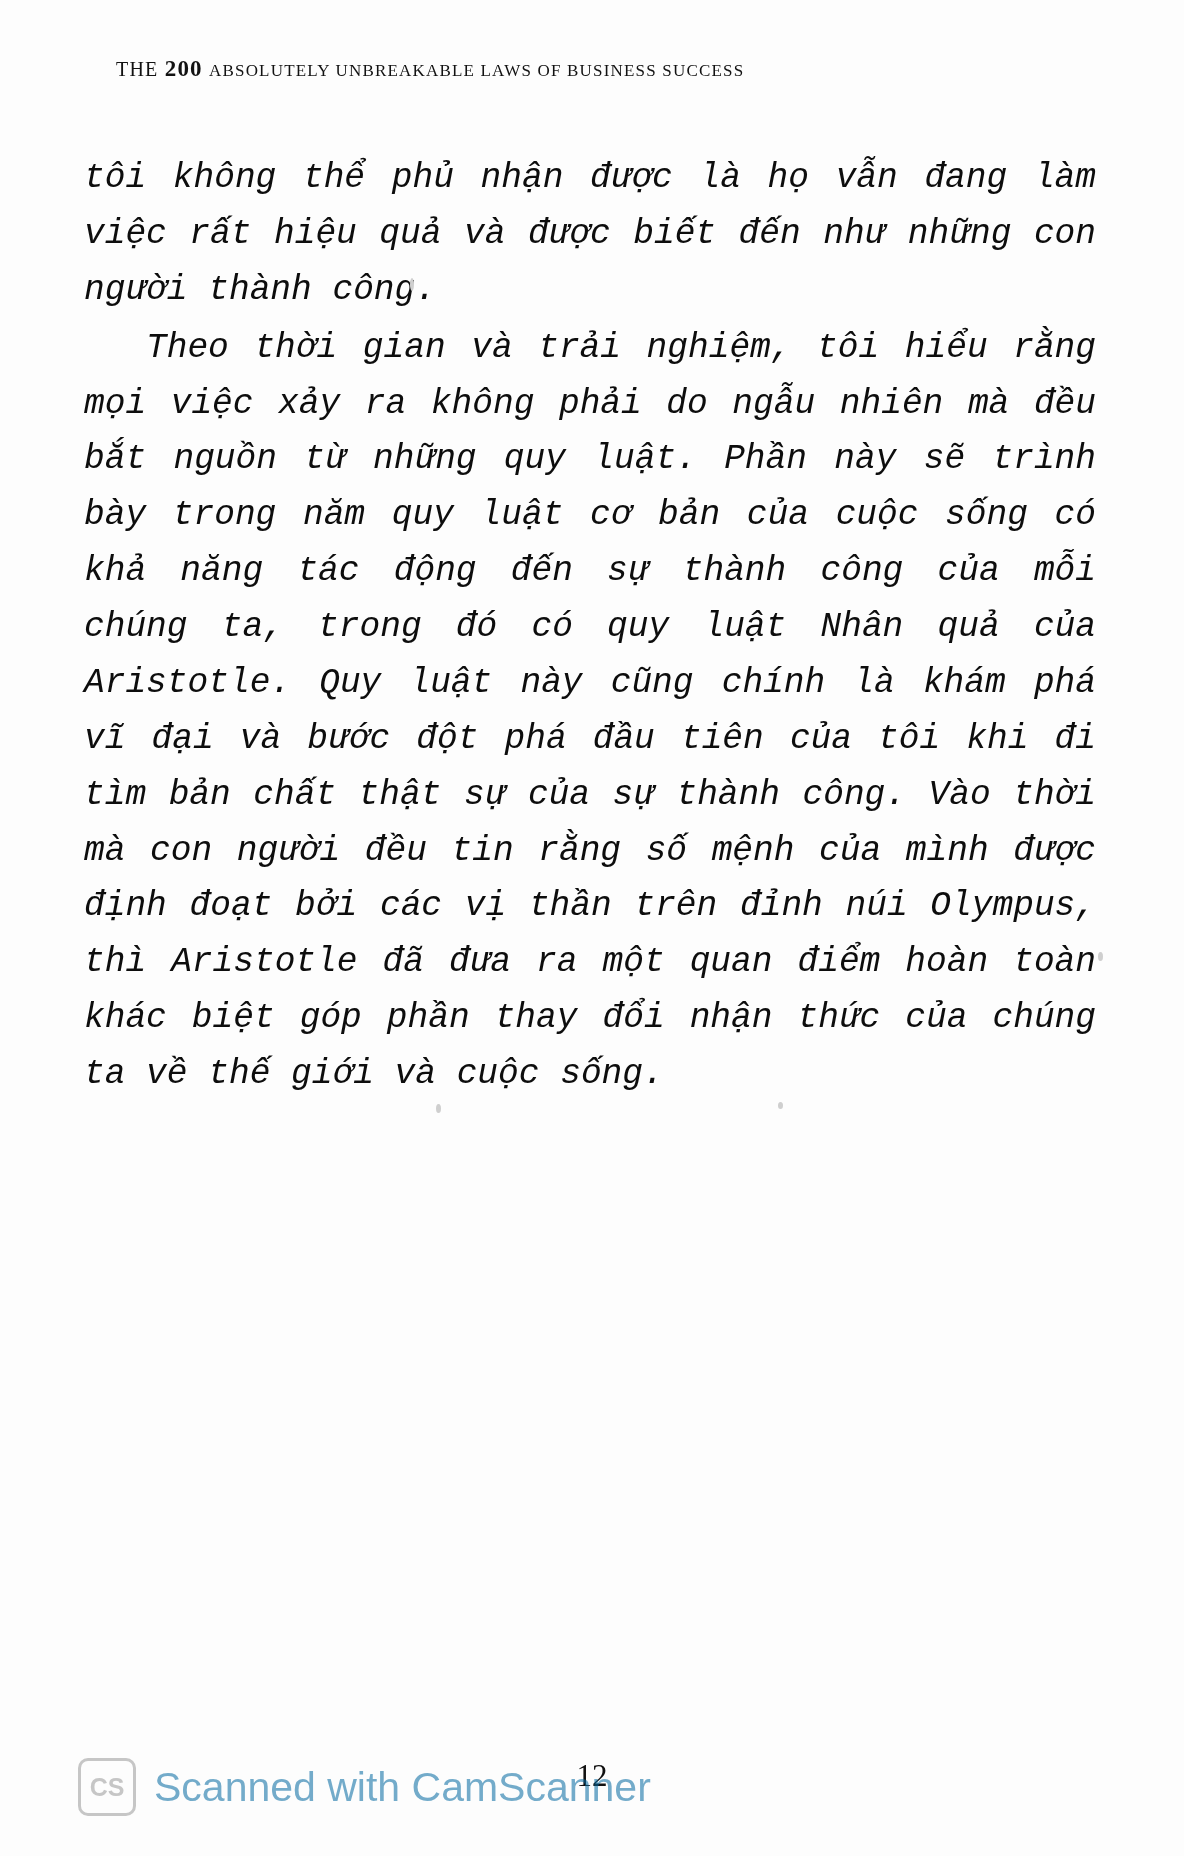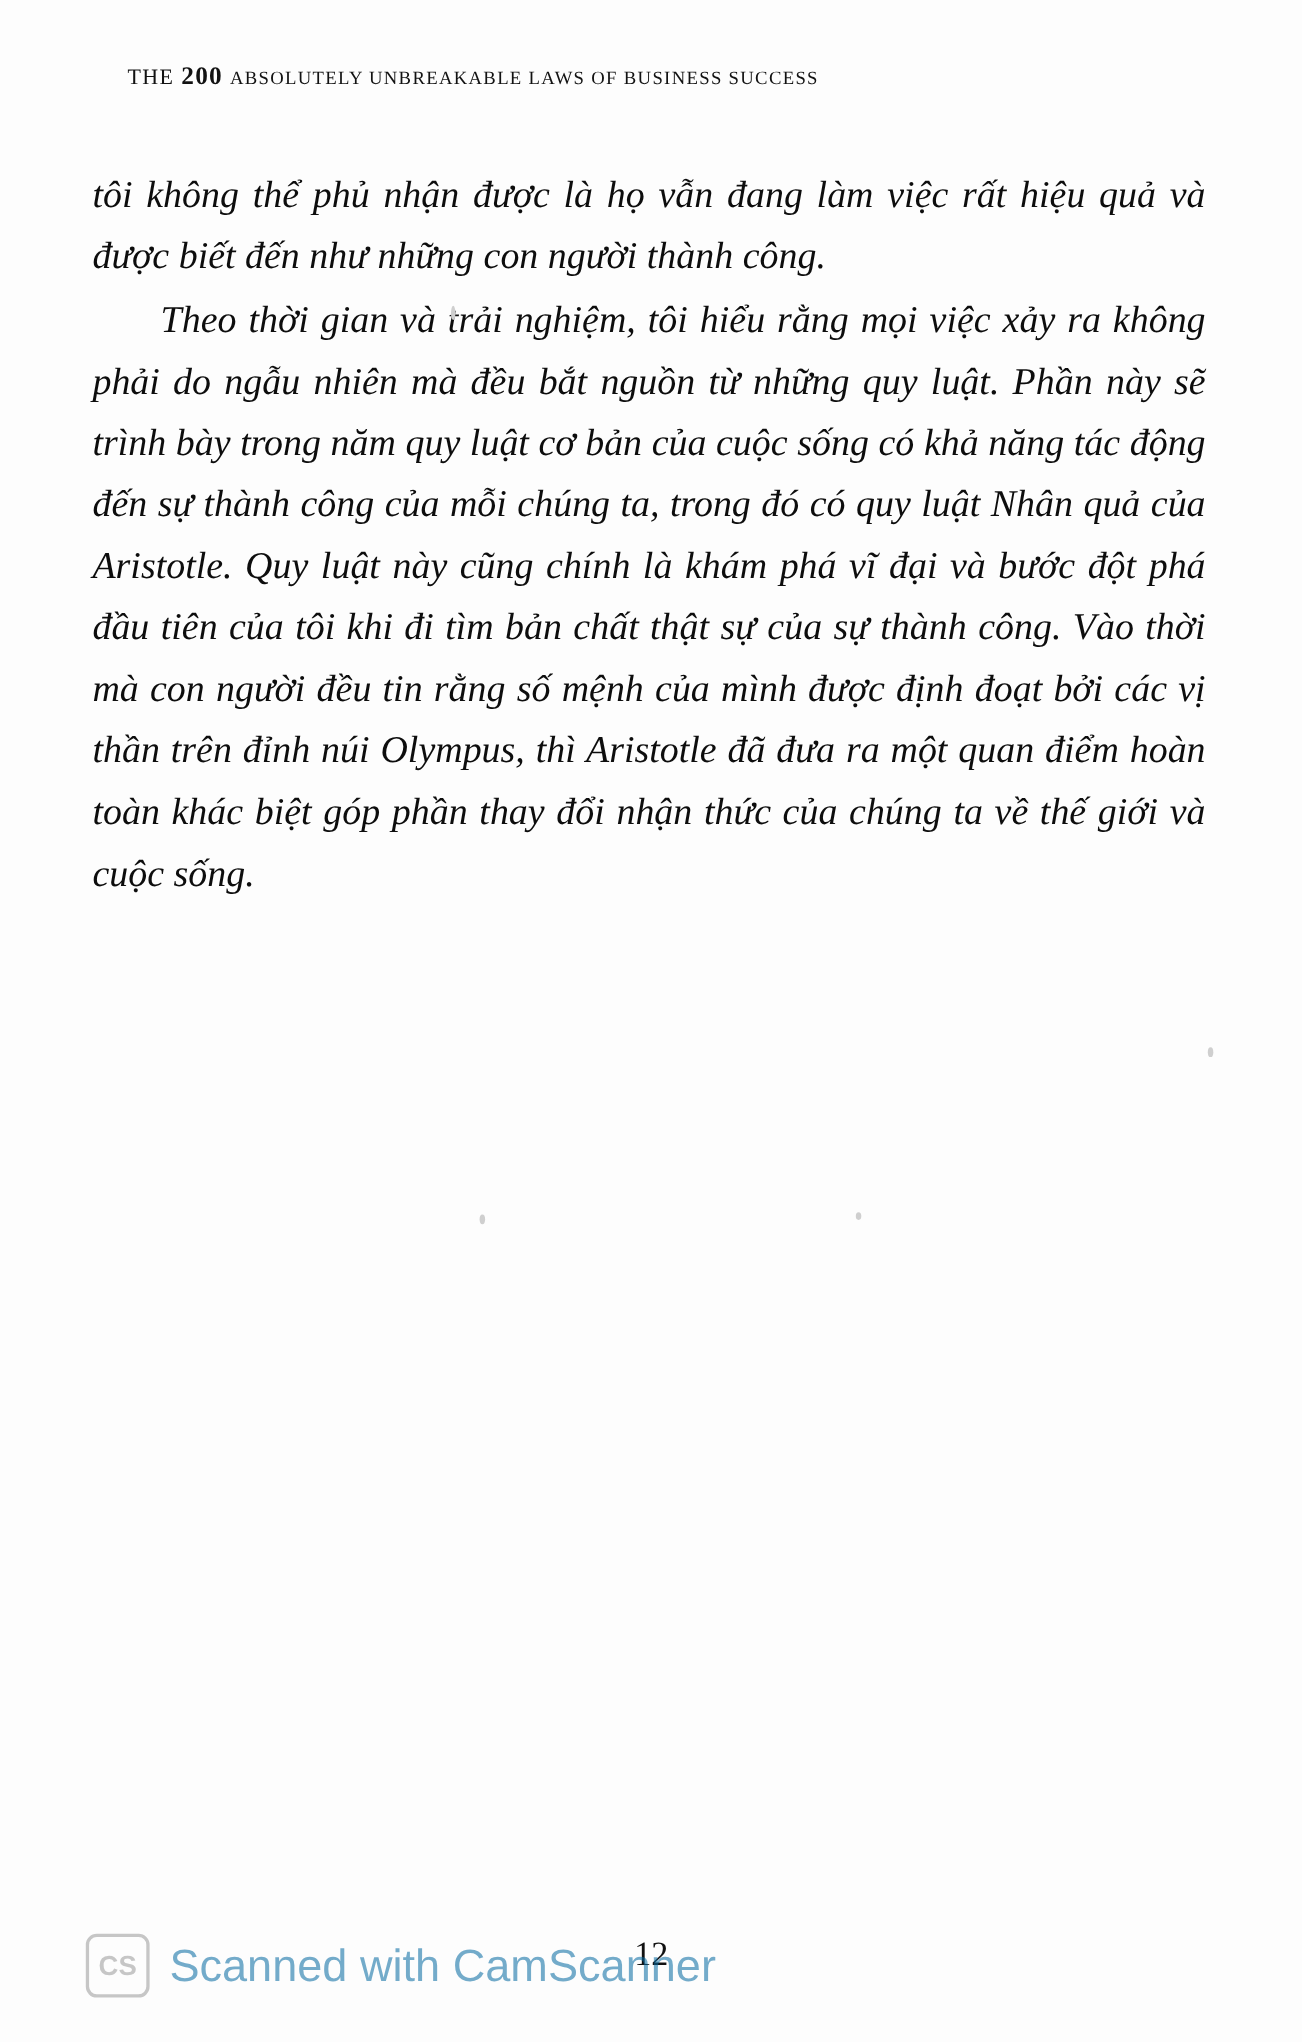--- a/index.html
+++ b/index.html
@@ -52,21 +52,21 @@
 
   
   .body-block {
     position: absolute;
     top: 150px;
     left: 84px;
     width: 1012px;
   }
 
   .para {
-    font-family: Liberation Serif, serif;
+    font-family: Liberation Mono, monospace;
     font-style: italic;
     font-size: 34.5px;
     line-height: 1.62;
     color: #0d0d0d;
     text-align: justify;
     text-justify: inter-word;
     margin: 0;
   }
   .para + .para {
     margin-top: 2px;

